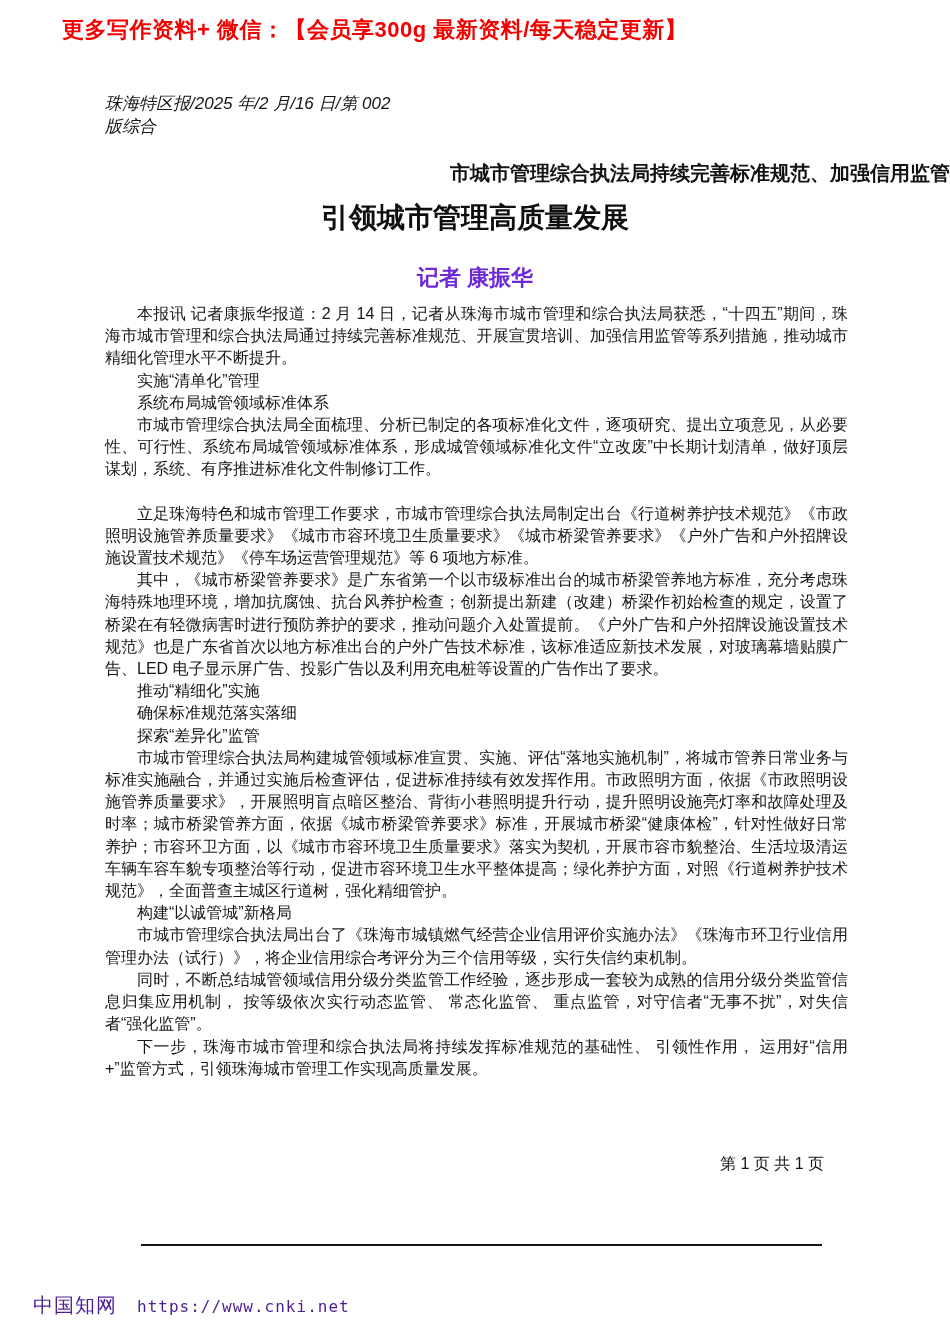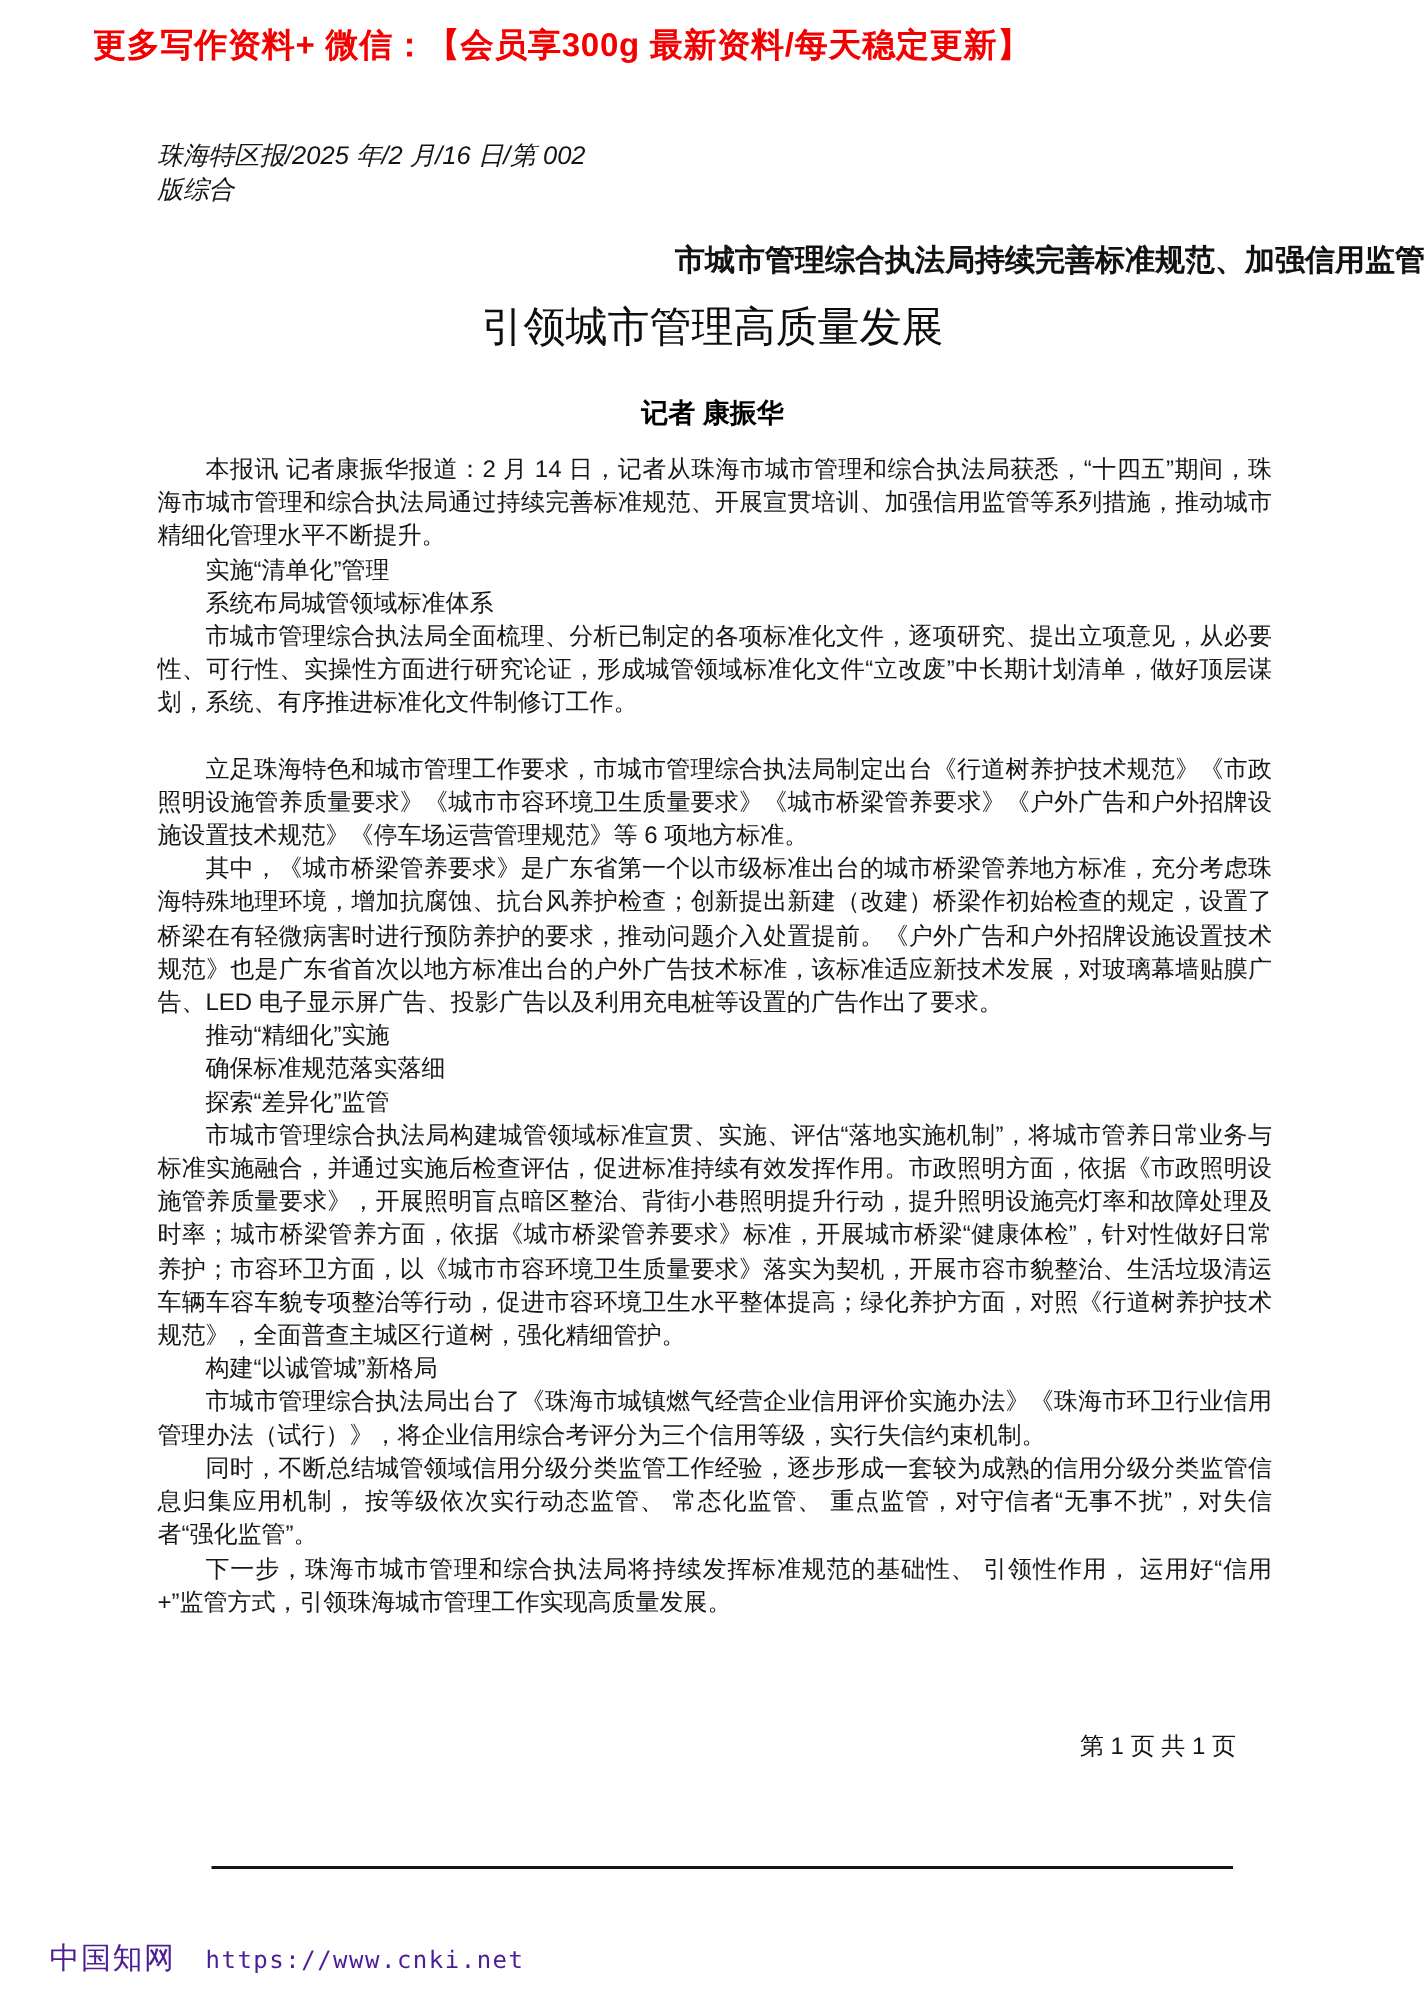--- a/index.html
+++ b/index.html
@@ -40,31 +40,31 @@
     font-size: 20px;
     font-weight: bold;
     color: #121212;
   }
   .title {
     position: absolute;
     left: 0; right: 0;
     top: 199px;
     text-align: center;
     font-size: 28px;
-    font-weight: normal;
+    font-weight: bold;
     color: #0e0e0e;
   }
   .byline {
     position: absolute;
     left: 0; right: 0;
     top: 263px;
     text-align: center;
-    font-size: 18px;
+    font-size: 22px;
     font-weight: 600;
-    color: #000000;
+    color: #6d28d9;
   }
   .body {
     position: absolute;
     left: 105px;
     width: 743px;
     top: 303px;
     font-size: 16px;
     line-height: 22.2px;
     text-align: justify;
     color: #161616;
@@ -117,21 +117,21 @@
   <div class="kicker">市城市管理综合执法局持续完善标准规范、加强信用监管</div>
 
   <div class="title">引领城市管理高质量发展</div>
 
   <div class="byline">记者 康振华</div>
 
   <div class="body">
     <p>本报讯 记者康振华报道：2 月 14 日，记者从珠海市城市管理和综合执法局获悉，“十四五”期间，珠海市城市管理和综合执法局通过持续完善标准规范、开展宣贯培训、加强信用监管等系列措施，推动城市精细化管理水平不断提升。</p>
     <p>实施“清单化”管理</p>
     <p>系统布局城管领域标准体系</p>
-    <p>市城市管理综合执法局全面梳理、分析已制定的各项标准化文件，逐项研究、提出立项意见，从必要性、可行性、实操性方面进行研究论证，形成城管领域标准化文件“立改废”中长期计划清单，做好顶层谋划，系统、有序推进标准化文件制修订工作。</p>
+    <p>市城市管理综合执法局全面梳理、分析已制定的各项标准化文件，逐项研究、提出立项意见，从必要性、可行性、系统布局城管领域标准体系，形成城管领域标准化文件“立改废”中长期计划清单，做好顶层谋划，系统、有序推进标准化文件制修订工作。</p>
     <p class="blank"></p>
     <p>立足珠海特色和城市管理工作要求，市城市管理综合执法局制定出台《行道树养护技术规范》《市政照明设施管养质量要求》《城市市容环境卫生质量要求》《城市桥梁管养要求》《户外广告和户外招牌设施设置技术规范》《停车场运营管理规范》等 6 项地方标准。</p>
     <p>其中，《城市桥梁管养要求》是广东省第一个以市级标准出台的城市桥梁管养地方标准，充分考虑珠海特殊地理环境，增加抗腐蚀、抗台风养护检查；创新提出新建（改建）桥梁作初始检查的规定，设置了桥梁在有轻微病害时进行预防养护的要求，推动问题介入处置提前。《户外广告和户外招牌设施设置技术规范》也是广东省首次以地方标准出台的户外广告技术标准，该标准适应新技术发展，对玻璃幕墙贴膜广告、LED 电子显示屏广告、投影广告以及利用充电桩等设置的广告作出了要求。</p>
     <p>推动“精细化”实施</p>
     <p>确保标准规范落实落细</p>
     <p>探索“差异化”监管</p>
     <p>市城市管理综合执法局构建城管领域标准宣贯、实施、评估“落地实施机制”，将城市管养日常业务与标准实施融合，并通过实施后检查评估，促进标准持续有效发挥作用。市政照明方面，依据《市政照明设施管养质量要求》，开展照明盲点暗区整治、背街小巷照明提升行动，提升照明设施亮灯率和故障处理及时率；城市桥梁管养方面，依据《城市桥梁管养要求》标准，开展城市桥梁“健康体检”，针对性做好日常养护；市容环卫方面，以《城市市容环境卫生质量要求》落实为契机，开展市容市貌整治、生活垃圾清运车辆车容车貌专项整治等行动，促进市容环境卫生水平整体提高；绿化养护方面，对照《行道树养护技术规范》，全面普查主城区行道树，强化精细管护。</p>
     <p>构建“以诚管城”新格局</p>
     <p>市城市管理综合执法局出台了《珠海市城镇燃气经营企业信用评价实施办法》《珠海市环卫行业信用管理办法（试行）》，将企业信用综合考评分为三个信用等级，实行失信约束机制。</p>
     <p>同时，不断总结城管领域信用分级分类监管工作经验，逐步形成一套较为成熟的信用分级分类监管信息归集应用机制， 按等级依次实行动态监管、 常态化监管、 重点监管，对守信者“无事不扰”，对失信者“强化监管”。</p>

